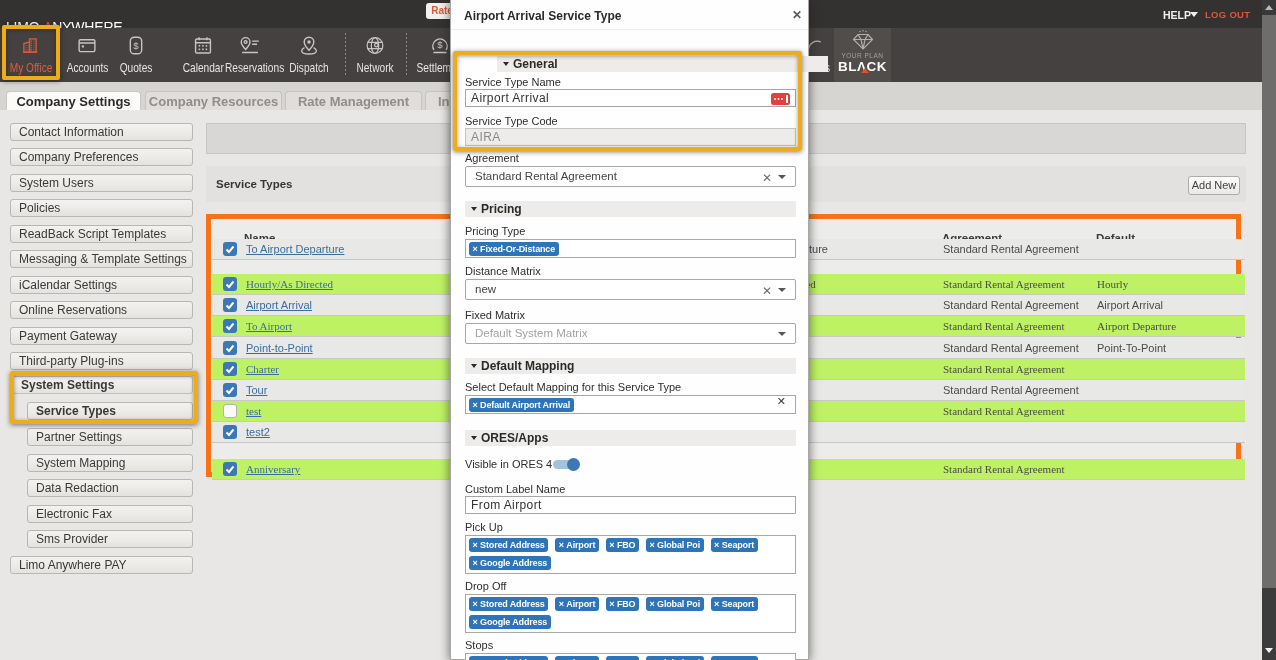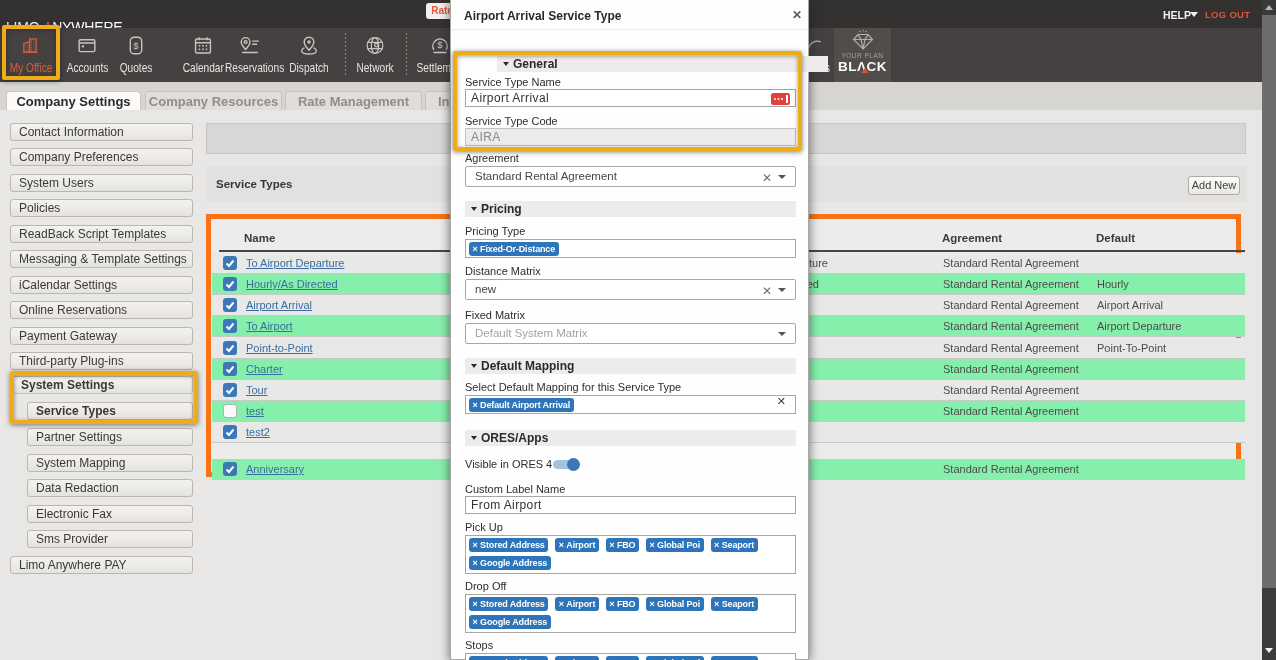--- a/index.html
+++ b/index.html
@@ -44,21 +44,21 @@
 
 #crumb { left:206px; top:123px; width:1040px; height:31px; background:#d8d7d5; border:1px solid #c7c6c4; }
 #sthead { left:206px; top:166px; width:1040px; height:36px; background:#e2e1df; }
 #sthead .t { position:absolute; left:10px; top:12px; font-size:11.5px; font-weight:bold; color:#383736; }
 #addnew { position:absolute; left:982px; top:10px; width:52px; height:19px; background:linear-gradient(#fdfdfc,#eae8e5); border:1px solid #aeaba8; border-radius:3px; font-size:11px; color:#434241; text-align:center; line-height:17px; }
 #panel { left:206px; top:214px; width:1035px; height:263px; background:#ececeb; border:5px solid #f97316; }
 #panel .hname { position:absolute; font-size:11.5px; font-weight:bold; color:#3c3b3a; top:13px; }
 #hline { position:absolute; left:8px; top:31px; width:1026px; height:2px; background:#474645; }
 .row { position:absolute; left:1px; width:1033px; height:21px; border-bottom:1px solid #c9c8c7; }
 .row.odd { background:#e8e8e7; }
-.row.even { background:#86efac; }
+.row.even { background:#bef264;font-family:Liberation Serif, serif; }
 .cb { position:absolute; left:11px; top:3px; width:14px; height:14px; border-radius:3px; background:#3b78b5; }
 .cb svg { position:absolute; left:1px; top:1px; }
 .cb.un { background:#fbfbfa; border:1px solid #b2b1b0; }
 .lnk { position:absolute; left:34px; top:4px; font-size:11px; color:#3a6d9f; text-decoration:underline; }
 .code { position:absolute; left:239px; top:4px; font-size:11px; color:#4c4b4a; }
 .frag { position:absolute; top:4px; font-size:11px; color:#4c4b4a; }
 .agr { position:absolute; left:731px; top:4px; font-size:11px; color:#4c4b4a; }
 .dft { position:absolute; left:885px; top:4px; font-size:11px; color:#4c4b4a; }
 
 
@@ -227,21 +227,21 @@
 <div class="abs" id="sthead">
     <span class="t">Service Types</span>
     <span id="addnew">Add New</span>
   </div>
 <div class="abs" id="panel">
   <span class="hname" style="left:33px;">Name</span>
   <span class="hname" style="left:239px;">Code</span>
   <span class="hname" style="left:731px;">Agreement</span>
   <span class="hname" style="left:885px;">Default</span>
   <div id="hline"></div>
-  <div class="row odd" style="top:34px;padding-left:47px;">
+  <div class="row odd" style="top:20px;padding-left:47px;">
       <span class="cb">
         <svg width="12" height="12" viewBox="0 0 12 12">
           <path d="M2.5 6.5 L5 9 L9.5 3.5" stroke="#fff" stroke-width="2" fill="none"></path>
         </svg>
       </span>
       <span class="lnk">To Airport Departure</span>
       <span class="code">AIRD</span>
       <span class="frag" style="left:567px;">Departure</span>
       <span class="agr">Standard Rental Agreement</span>
     </div>

